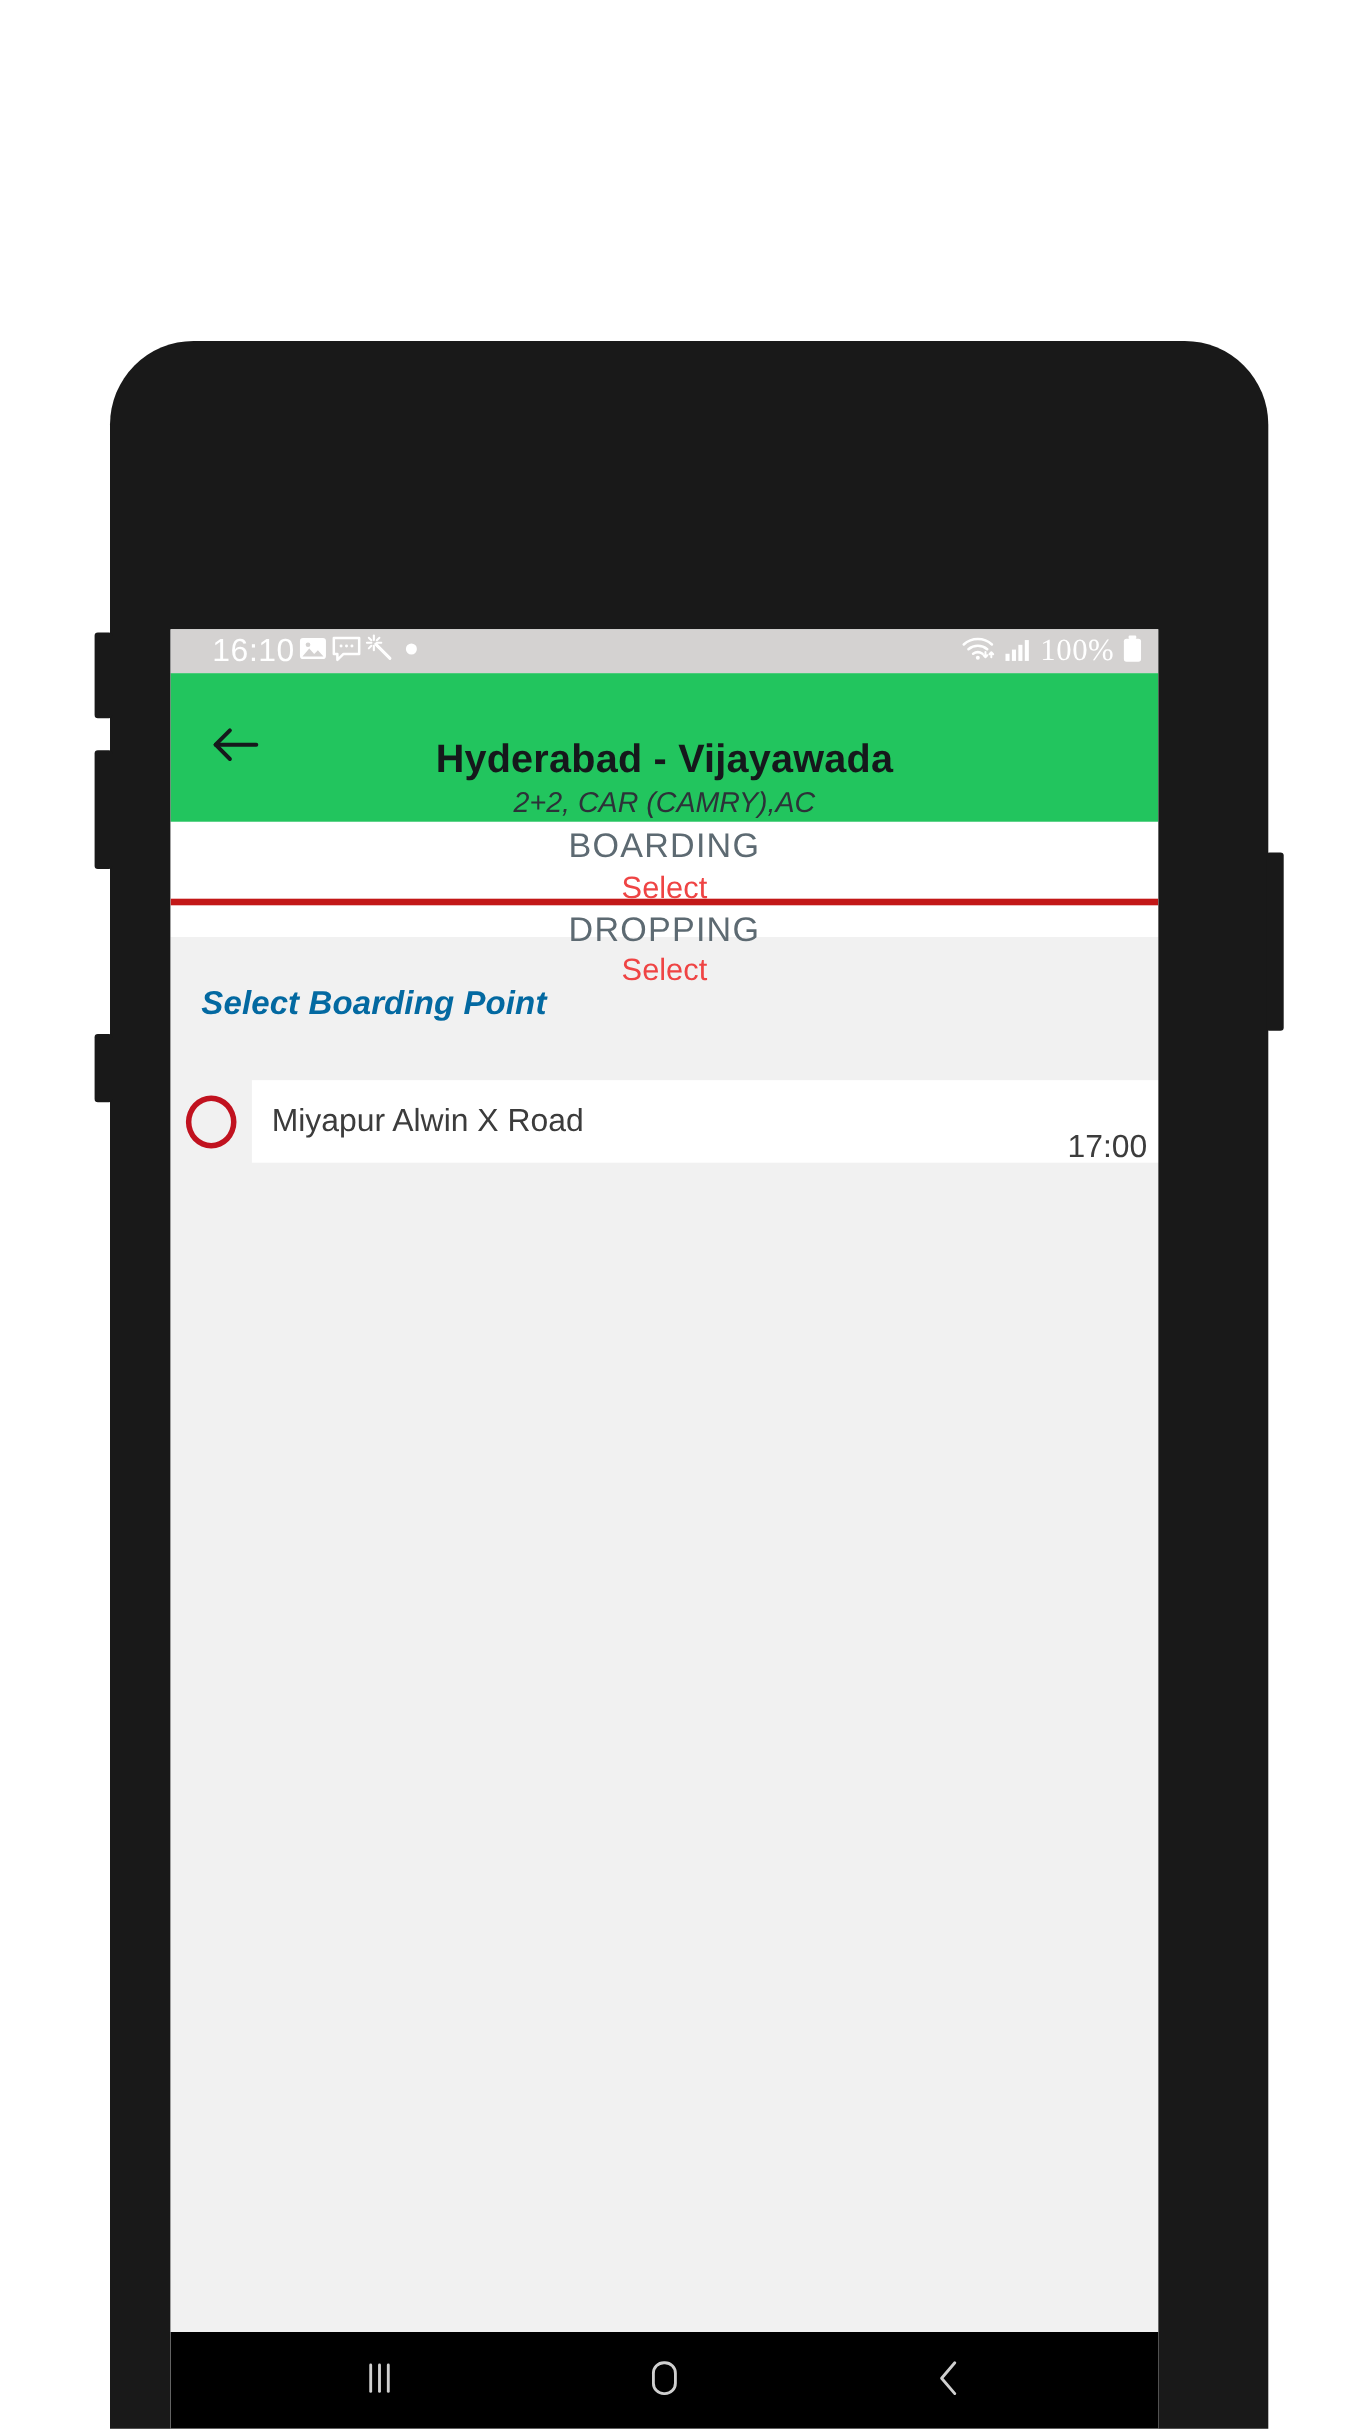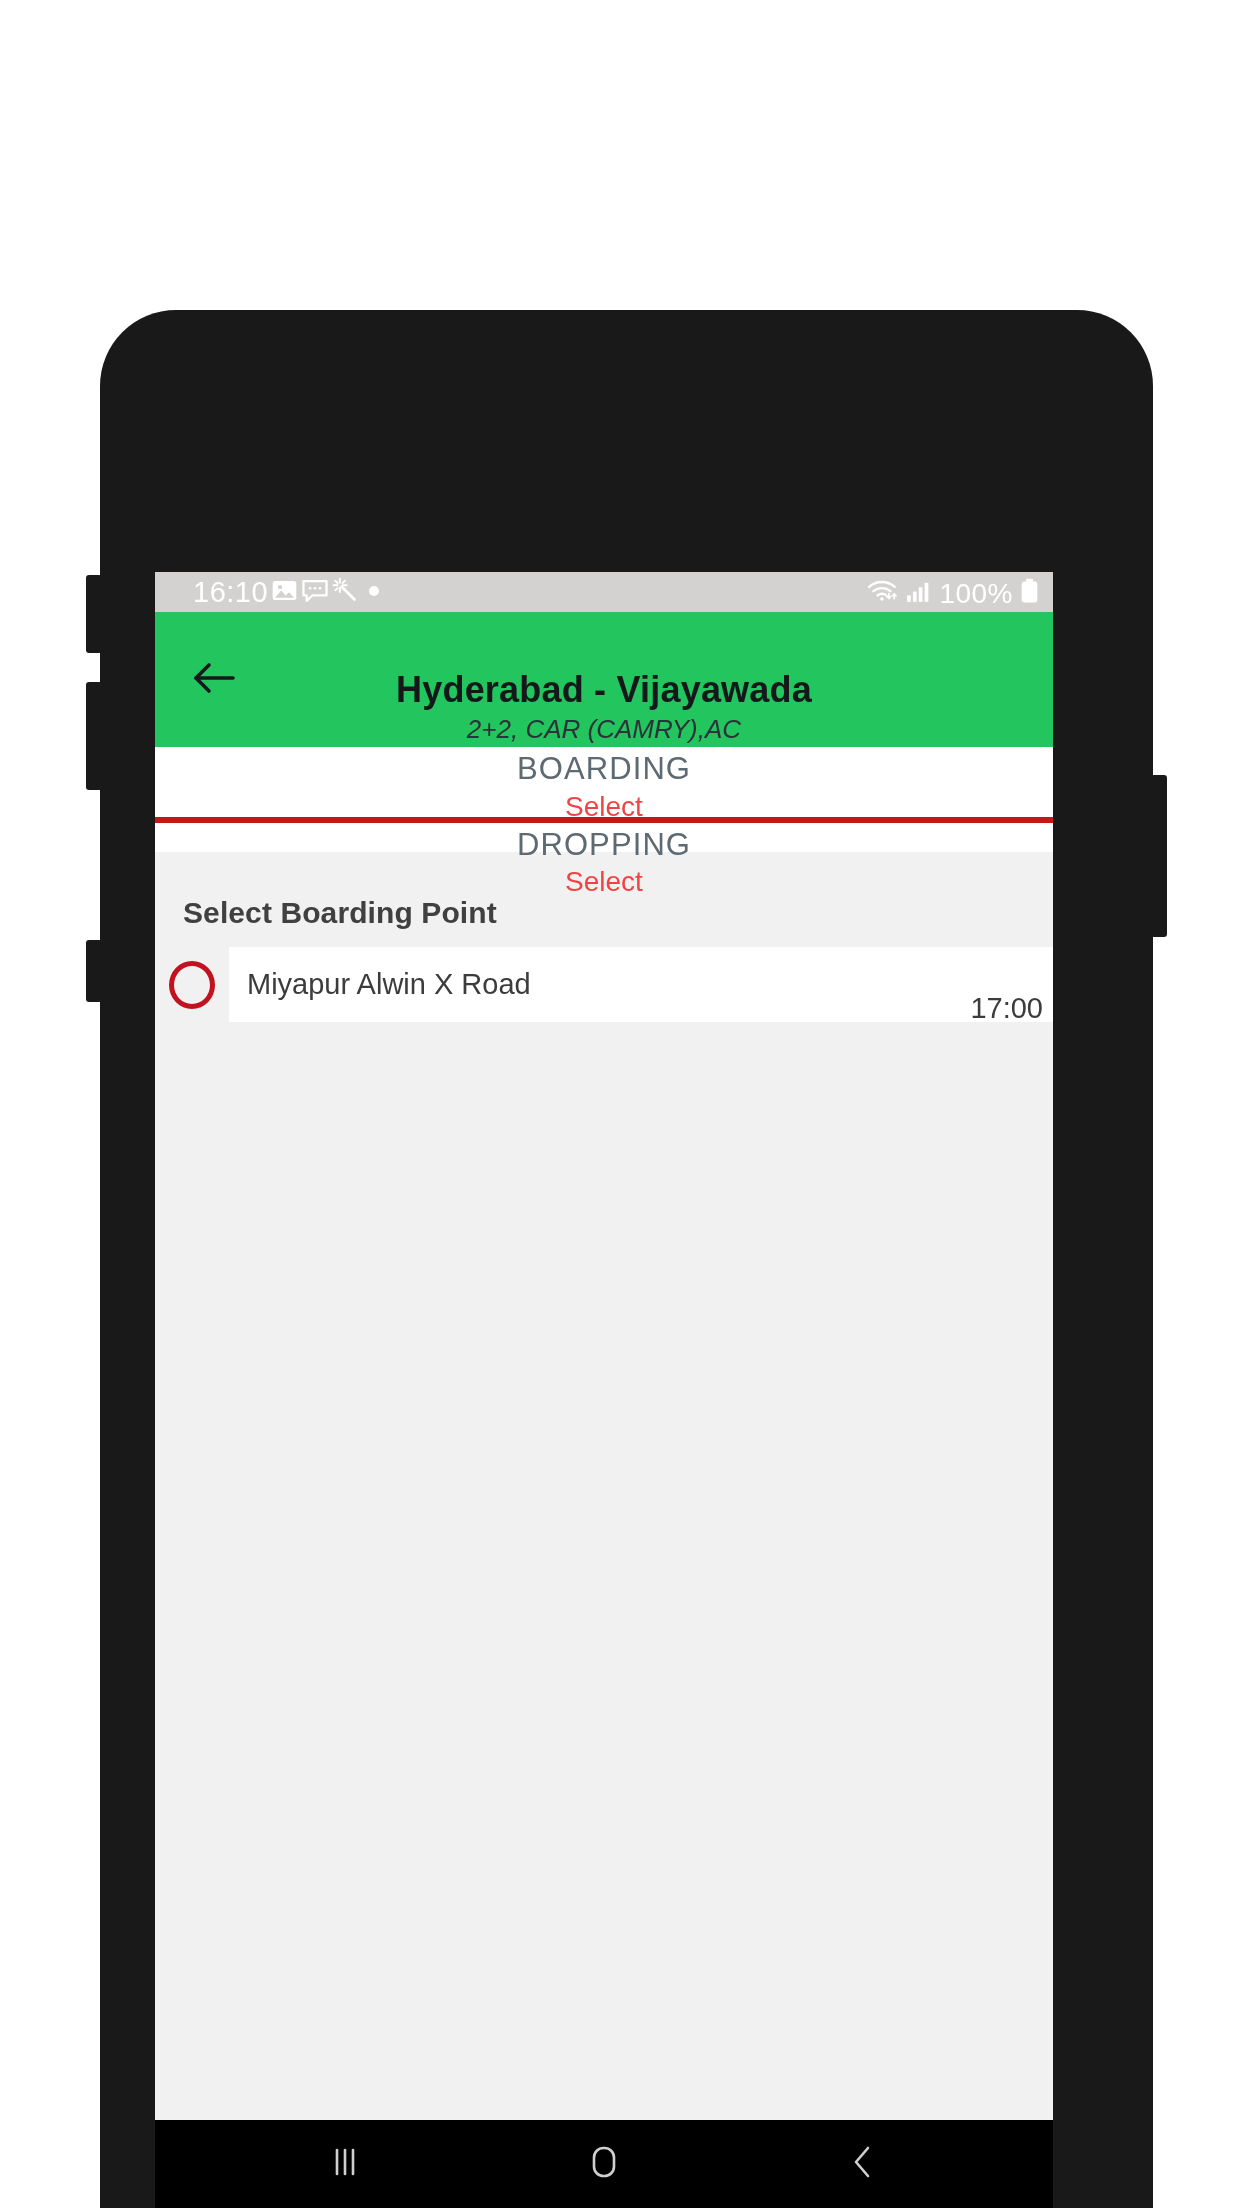--- a/index.html
+++ b/index.html
@@ -69,22 +69,23 @@
   }
   #status-clock {
     font-size: 29px;
     letter-spacing: 0.5px;
     color: #ffffff;
     line-height: 1;
     font-weight: 400;
   }
   #status-right {
     display: flex;
-    align-items: flex-end;
+    align-items: center;
     gap: 7px;
+    font-family: Liberation Serif, serif;
   }
   .sb-icon { display: block; }
   #status-battery-text {
     font-size: 28px;
     color: #ffffff;
     line-height: 1;
     letter-spacing: 0.5px;
   }
 
   
@@ -166,23 +167,24 @@
 
   
   #content {
     background: #f1f1f1;
     height: calc(100% - 40px - 135px - 105px - 88px);
     overflow: hidden;
   }
   #section-heading {
     font-size: 30px;
     font-weight: bold;
-    color: #404040;
-    padding: 44px 0 17px 28px;
+    color: #0369a1;
+    padding: 44px 0 52px 28px;
     letter-spacing: 0.1px;
+    font-style: italic;
   }
   .point-row {
     display: flex;
     align-items: center;
     padding-left: 14px;
   }
   .radio {
     width: 46px;
     height: 48px;
     border: 5px solid #c1121f;

